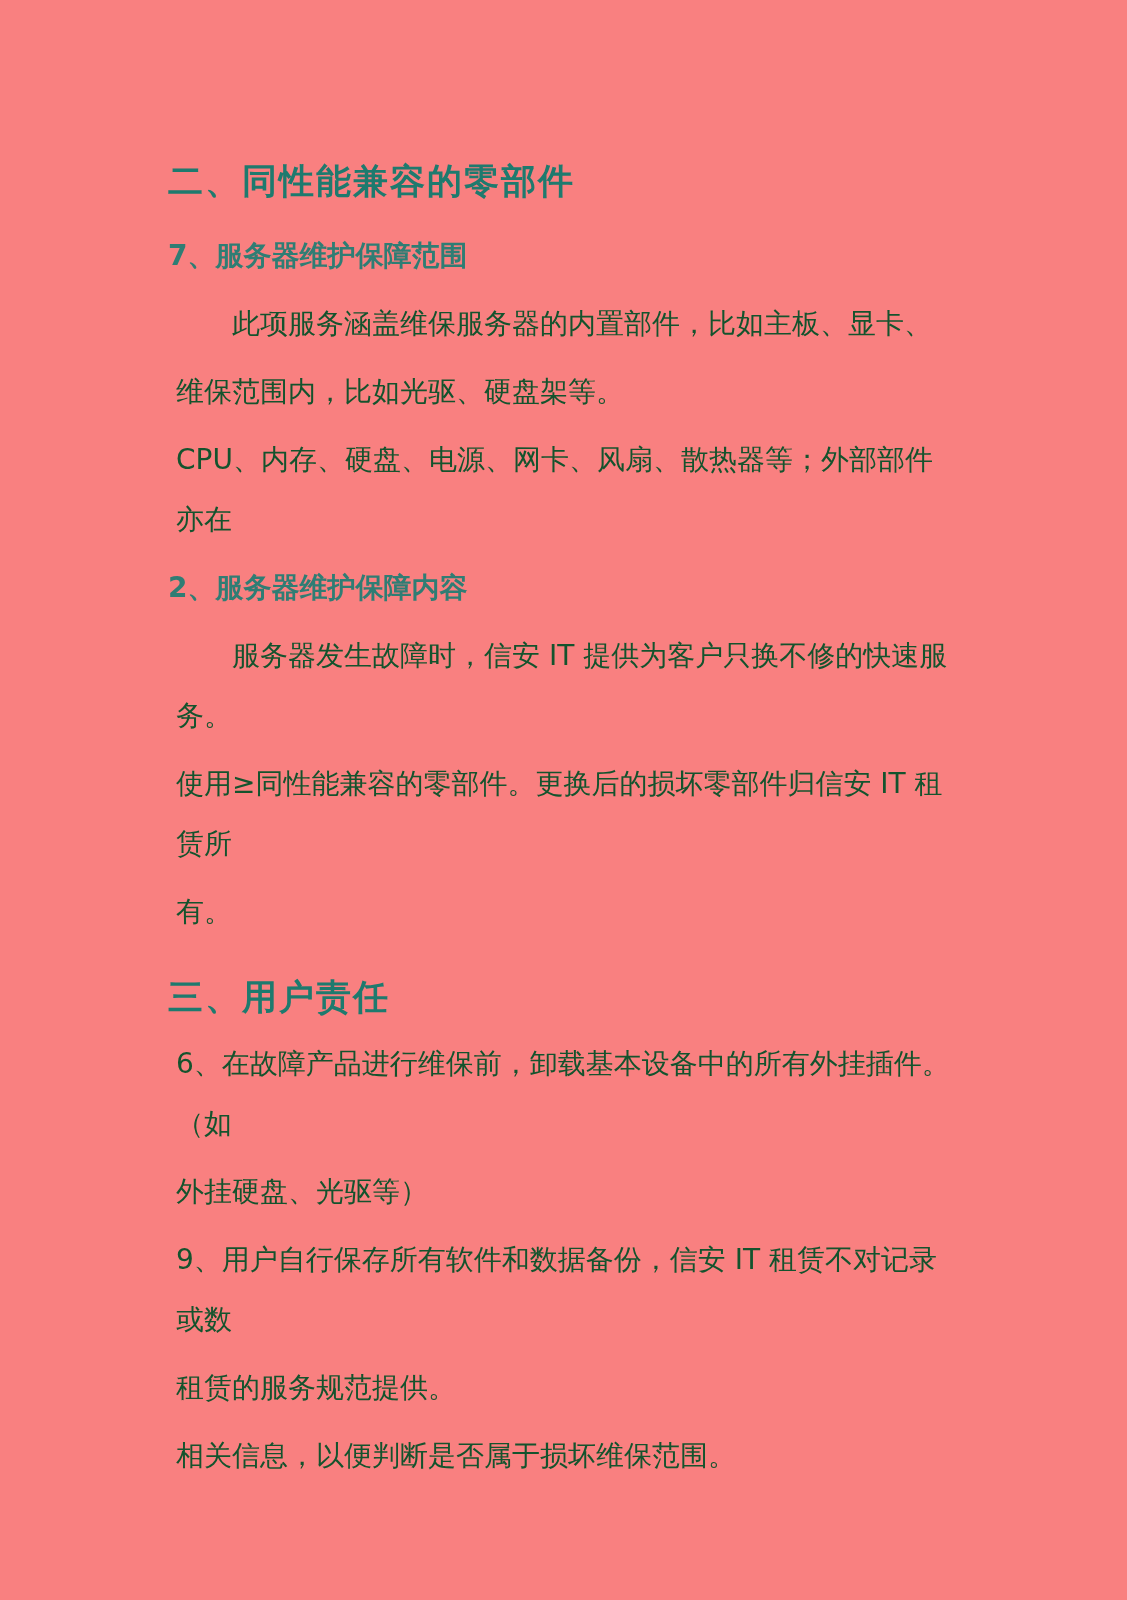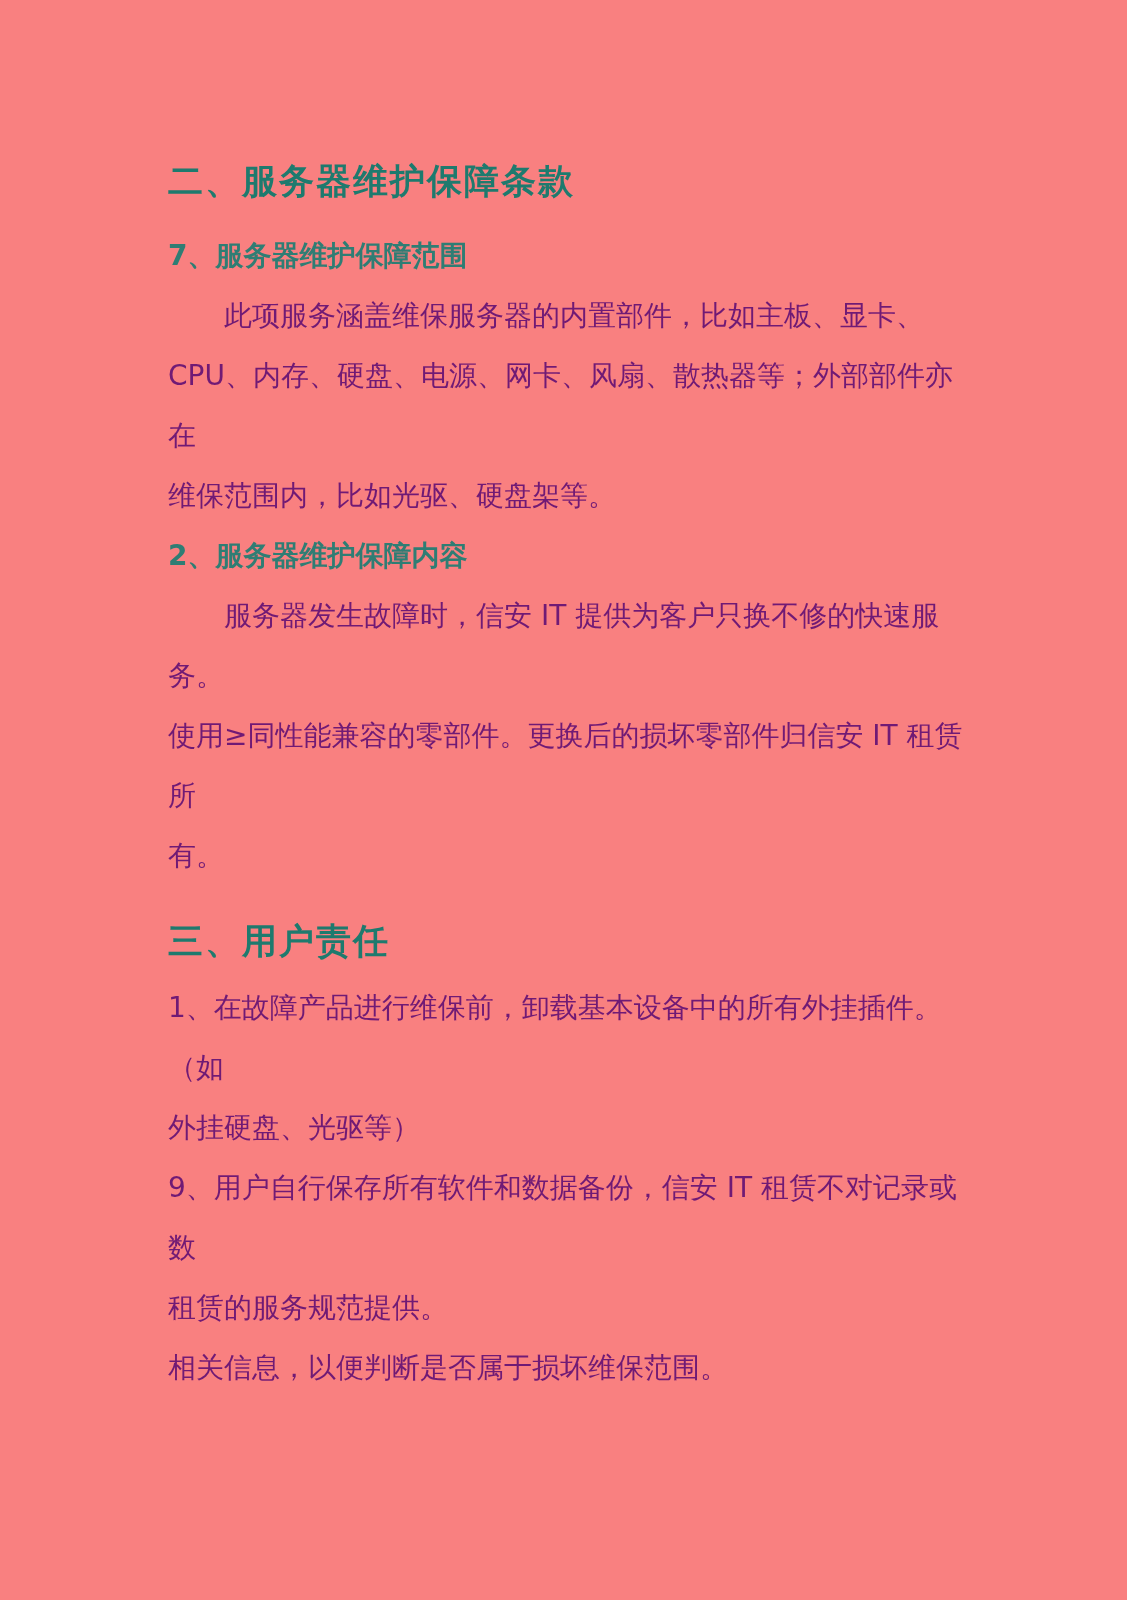--- a/index.html
+++ b/index.html
@@ -43,49 +43,49 @@
     font-size: 28px;
     line-height: 60px;
     font-weight: 600;
     color: #2f7d74;
     margin: 0;
   }
   .line {
     font-size: 28px;
     line-height: 60px;
     font-weight: 500;
-    color: #701a75;
-    margin: 0;
+    color: #14532d;
+    margin: 8px;
   }
   .indent {
     text-indent: 2em;
   }
 </style>
 </head>
 <body>
 
 <div class="page">
   <div class="content">
 
-    <div class="h1">二、服务器维护保障条款</div>
+    <div class="h1">二、同性能兼容的零部件</div>
 
     <div class="sub">7、服务器维护保障范围</div>
 
     <div class="line indent">此项服务涵盖维保服务器的内置部件，比如主板、显卡、</div>
+    <div class="line">维保范围内，比如光驱、硬盘架等。</div>
     <div class="line">CPU、内存、硬盘、电源、网卡、风扇、散热器等；外部部件亦在</div>
-    <div class="line">维保范围内，比如光驱、硬盘架等。</div>
 
     <div class="sub">2、服务器维护保障内容</div>
 
     <div class="line indent">服务器发生故障时，信安 IT 提供为客户只换不修的快速服务。</div>
     <div class="line">使用≥同性能兼容的零部件。更换后的损坏零部件归信安 IT 租赁所</div>
     <div class="line">有。</div>
 
     <div class="h1 second">三、用户责任</div>
 
-    <div class="line">1、在故障产品进行维保前，卸载基本设备中的所有外挂插件。（如</div>
+    <div class="line">6、在故障产品进行维保前，卸载基本设备中的所有外挂插件。（如</div>
     <div class="line">外挂硬盘、光驱等）</div>
     <div class="line">9、用户自行保存所有软件和数据备份，信安 IT 租赁不对记录或数</div>
     <div class="line">租赁的服务规范提供。</div>
     <div class="line">相关信息，以便判断是否属于损坏维保范围。</div>
 
   </div>
 </div>
 
 </body></html>

